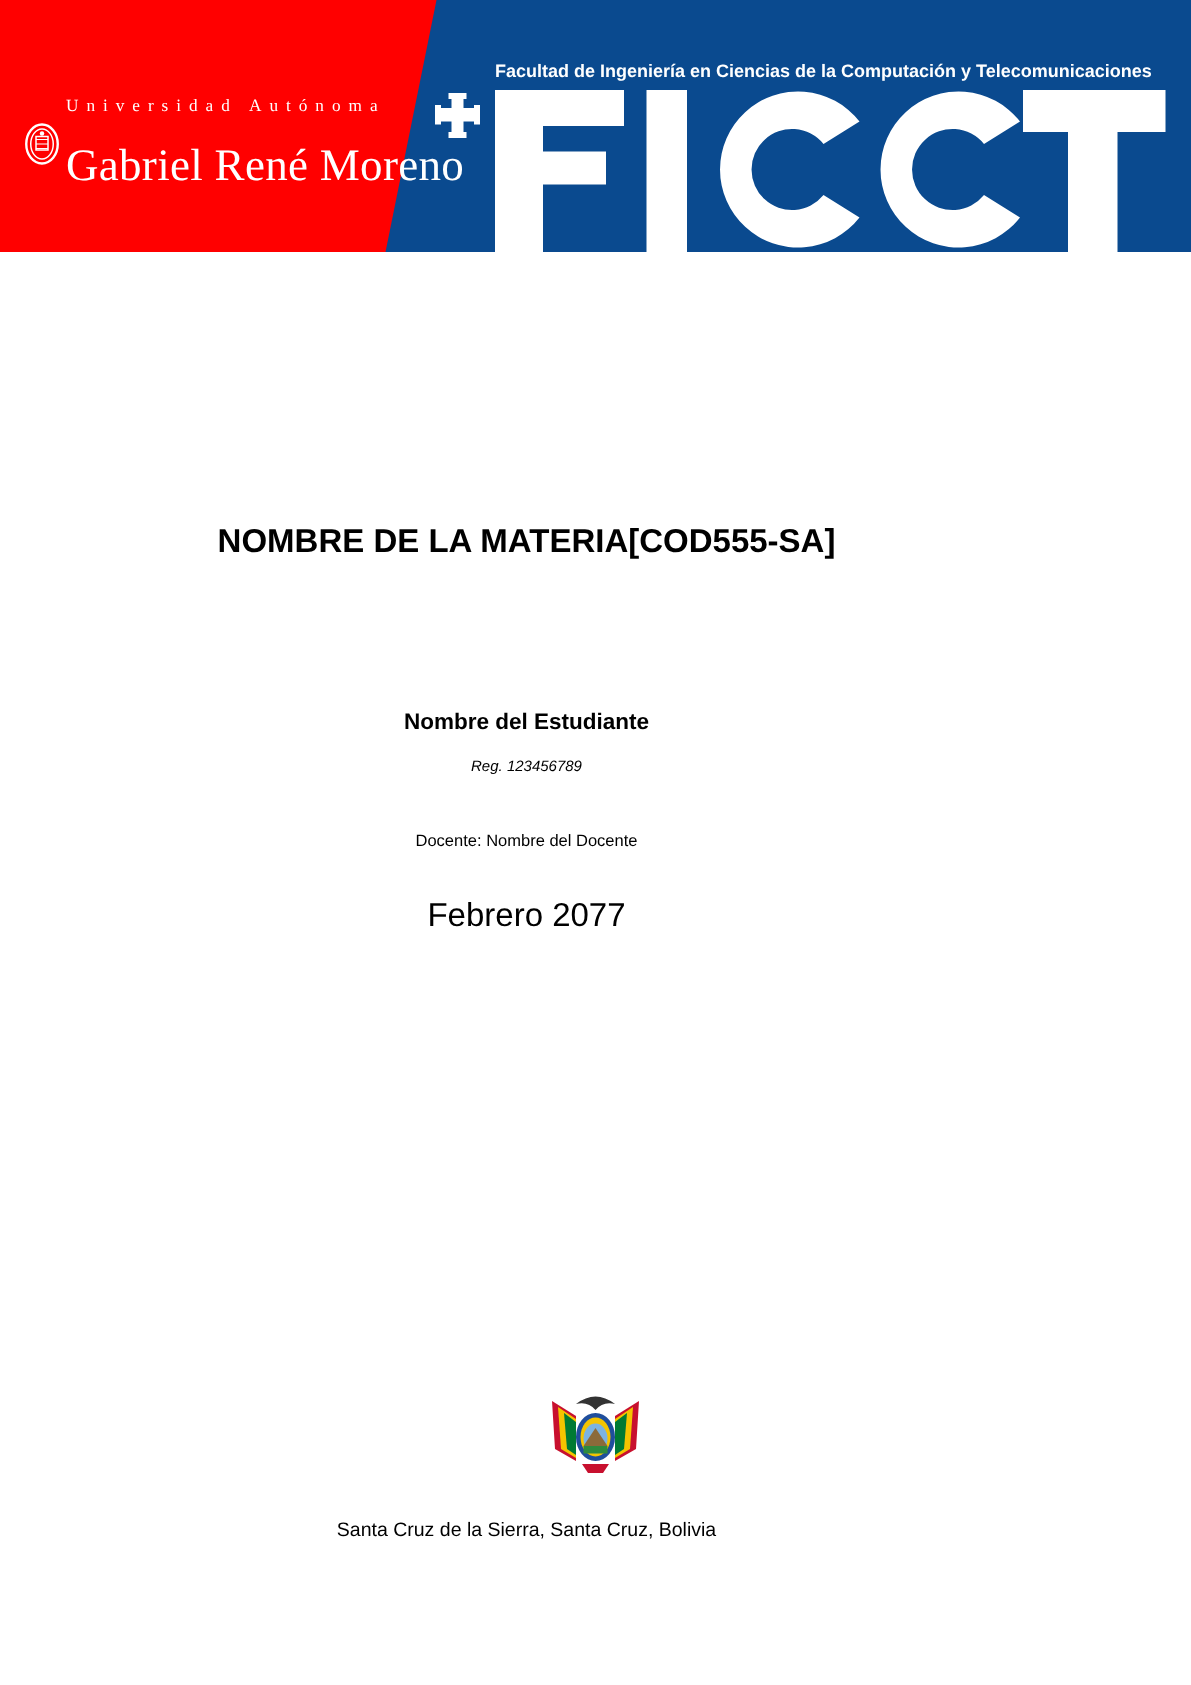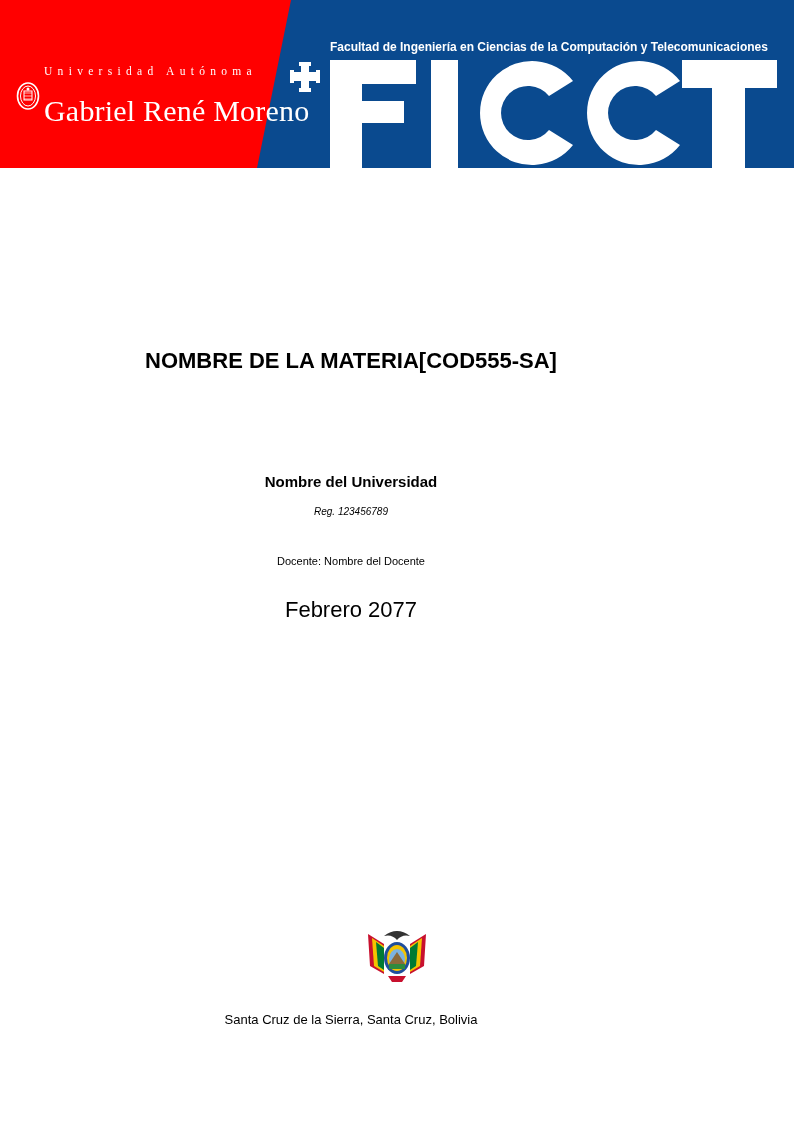--- a/index.html
+++ b/index.html
@@ -69,21 +69,21 @@
     </div>
   </div>
 
   <div class="faculty-name">Facultad de Ingeniería en Ciencias de la Computación y Telecomunicaciones</div>
 </div>
 
 <div class="center title">
   <div>NOMBRE DE LA MATERIA[COD555-SA]</div>
 </div>
 
-<div class="center student">Nombre del Universidad</div>
+<div class="center student">Nombre del Estudiante</div>
 <div class="center reg">Reg. 123456789</div>
 <div class="center teacher">Docente: Nombre del Docente</div>
 <div class="center date">Febrero 2077</div>
 
 <svg class="emblem" viewBox="0 0 70 64">
 
   <path d="M6,12 L22,22 L22,52 L8,44 Z" fill="#c8102e"></path>
   <path d="M10,16 L22,24 L22,50 L12,44 Z" fill="#f4c400"></path>
   <path d="M14,20 L22,26 L22,48 L16,44 Z" fill="#007a33"></path>
 

